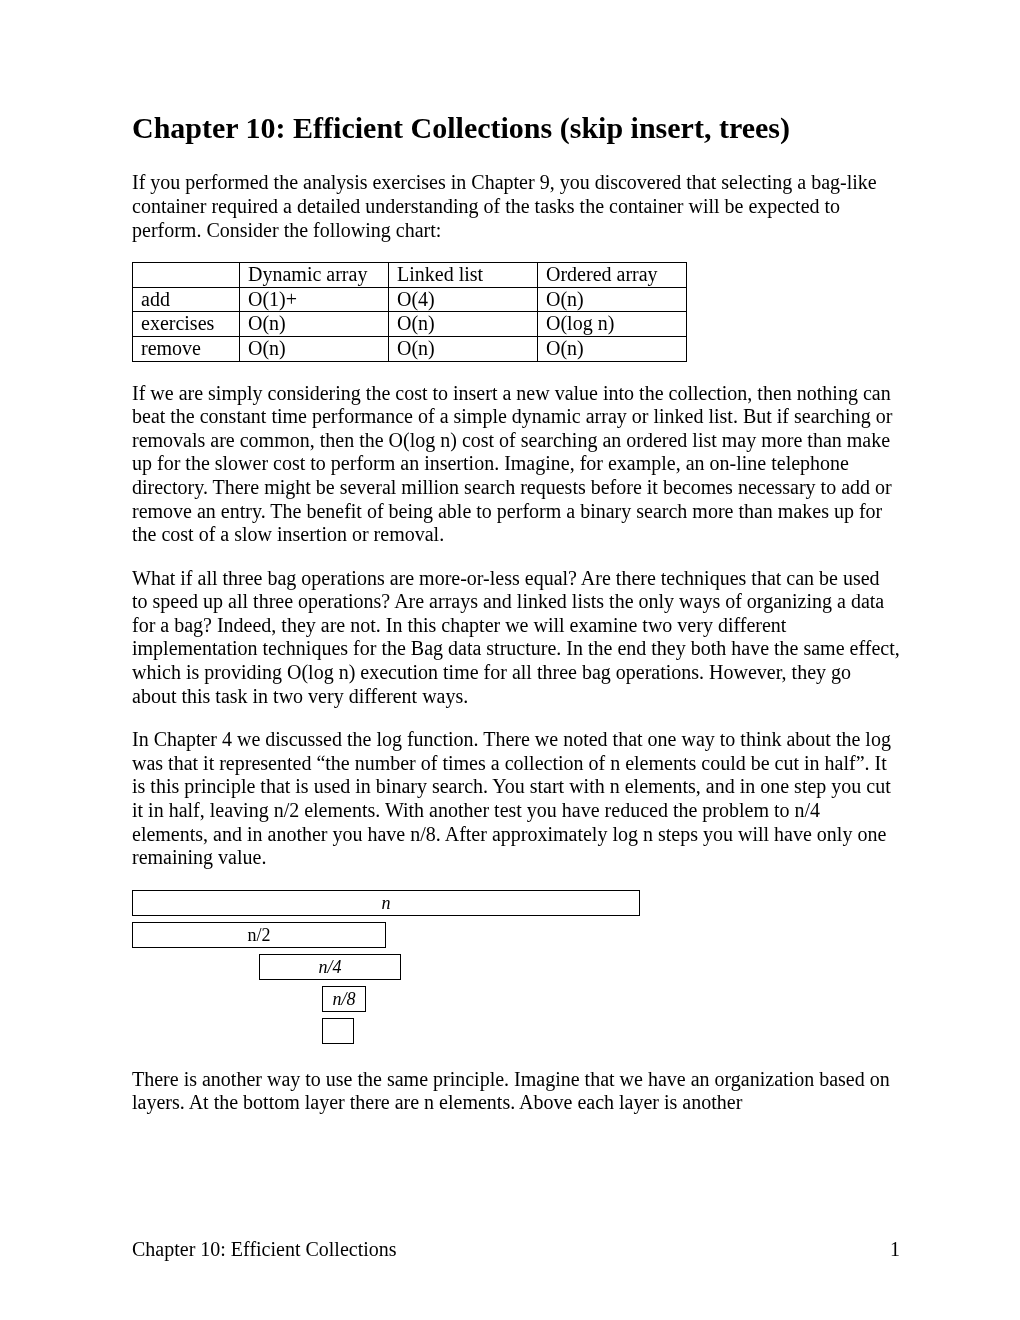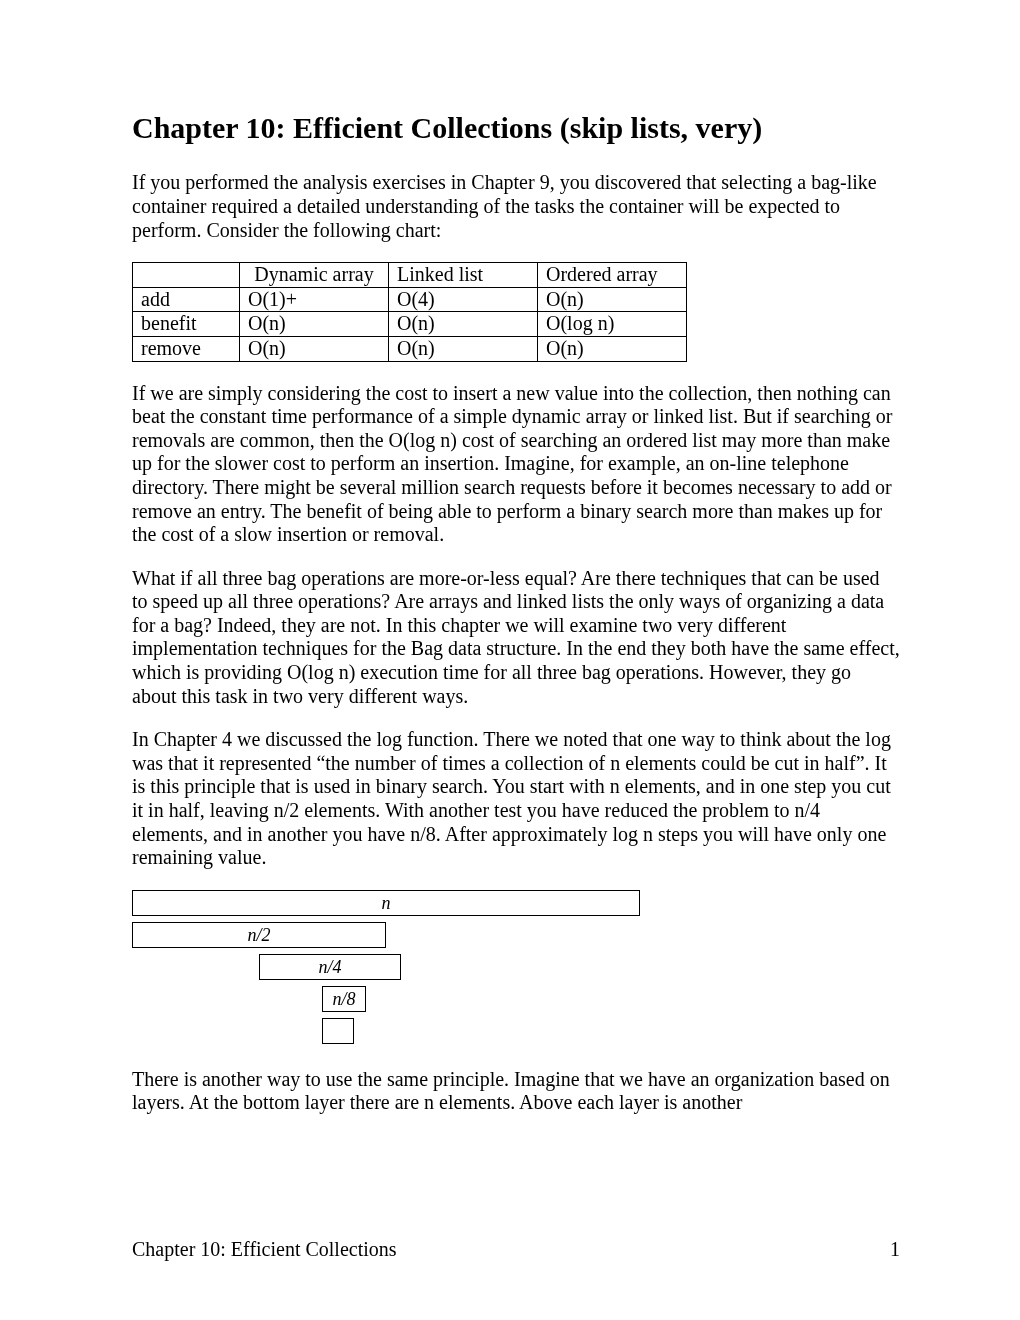--- a/index.html
+++ b/index.html
@@ -36,21 +36,21 @@
     margin: 0 0 20px 0;
   }
   table.cx td, table.cx th {
     border: 1px solid #000;
     padding: 0 8px;
     font-weight: normal;
     text-align: left;
     height: 23px;
   }
   table.cx .c0 { width: 90px; }
-  table.cx .c1 { width: 132px; text-align: center; }
+  table.cx .c1 { width: 132px; }
   table.cx .c2 { width: 132px; }
   table.cx .c3 { width: 132px; }
   
   .diagram {
     margin: 4px 0 24px 0;
   }
   .bar {
     border: 1px solid #000;
     height: 26px;
     box-sizing: border-box;
@@ -69,40 +69,40 @@
   }
   .footer .pg {
     float: right;
   }
 </style>
 </head>
 <body>
 
 <div class="page">
 
-  <h1>Chapter 10: Efficient Collections (skip lists, very)</h1>
+  <h1>Chapter 10: Efficient Collections (skip insert, trees)</h1>
 
   <p>If you performed the analysis exercises in Chapter 9, you discovered that selecting a bag-like container required a detailed understanding of the tasks the container will be expected to perform. Consider the following chart:</p>
 
   <table class="cx">
     <tbody>
         <tr>
       <td class="c0"></td>
       <td class="c1">Dynamic array</td>
       <td class="c2">Linked list</td>
       <td class="c3">Ordered array</td>
     </tr>
     <tr>
       <td>add</td>
       <td>O(1)+</td>
       <td>O(4)</td>
       <td>O(n)</td>
     </tr>
     <tr>
-      <td>benefit</td>
+      <td>exercises</td>
       <td>O(n)</td>
       <td>O(n)</td>
       <td>O(log n)</td>
     </tr>
     <tr>
       <td>remove</td>
       <td>O(n)</td>
       <td>O(n)</td>
       <td>O(n)</td>
     </tr>
@@ -111,21 +111,21 @@
 
   <p>If we are simply considering the cost to insert a new value into the collection, then nothing can beat the constant time performance of a simple dynamic array or linked list. But if searching or removals are common, then the O(log n) cost of searching an ordered list may more than make up for the slower cost to perform an insertion. Imagine, for example, an on-line telephone directory. There might be several million search requests before it becomes necessary to add or remove an entry. The benefit of being able to perform a binary search more than makes up for the cost of a slow insertion or removal.</p>
 
   <p>What if all three bag operations are more-or-less equal? Are there techniques that can be used to speed up all three operations?  Are arrays and linked lists the only ways of organizing a data for a bag? Indeed, they are not. In this chapter we will examine two very different implementation techniques for the Bag data structure. In the end they both have the same effect, which is providing O(log n) execution time for all three bag operations. However, they go about this task in two very different ways.</p>
 
 
   <p>In Chapter 4 we discussed the log function. There we noted that one way to think about the log was that it represented “the number of times a collection of n elements could be cut in half”. It is this principle that is used in binary search. You start with n elements, and in one step you cut it in half, leaving n/2 elements. With another test you have reduced the problem to n/4 elements, and in another you have n/8. After approximately log n steps you will have only one remaining value.</p>
 
   <div class="diagram">
     <div class="bar" style="width:508px;margin-left:0;">n</div>
-    <div class="bar" style="width:254px;margin-left:0;font-style:normal;"><span style="font-style:italic">n/2</span></div>
+    <div class="bar" style="width:254px;margin-left:0;font-style:normal;"><span style="">n/2</span></div>
     <div class="bar" style="width:142px;margin-left:127px;font-style:normal;"><span style="font-style:italic">n/4</span></div>
     <div class="bar" style="width:44px;margin-left:190px;font-style:normal;"><span style="font-style:italic">n/8</span></div>
     <div class="bar" style="width:32px;margin-left:190px;"></div>
   </div>
 
   <p>There is another way to use the same principle. Imagine that we have an organization based on layers. At the bottom layer there are n elements. Above each layer is another</p>
 
   <div class="footer">
     <span>Chapter 10: Efficient Collections</span>
     <span class="pg">1</span>

